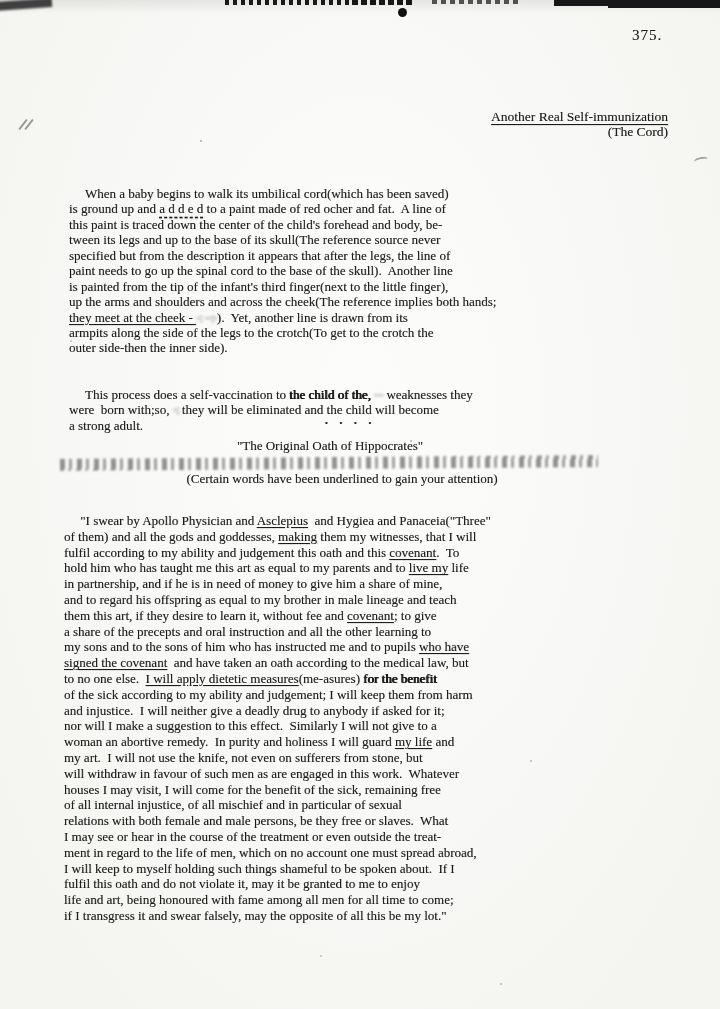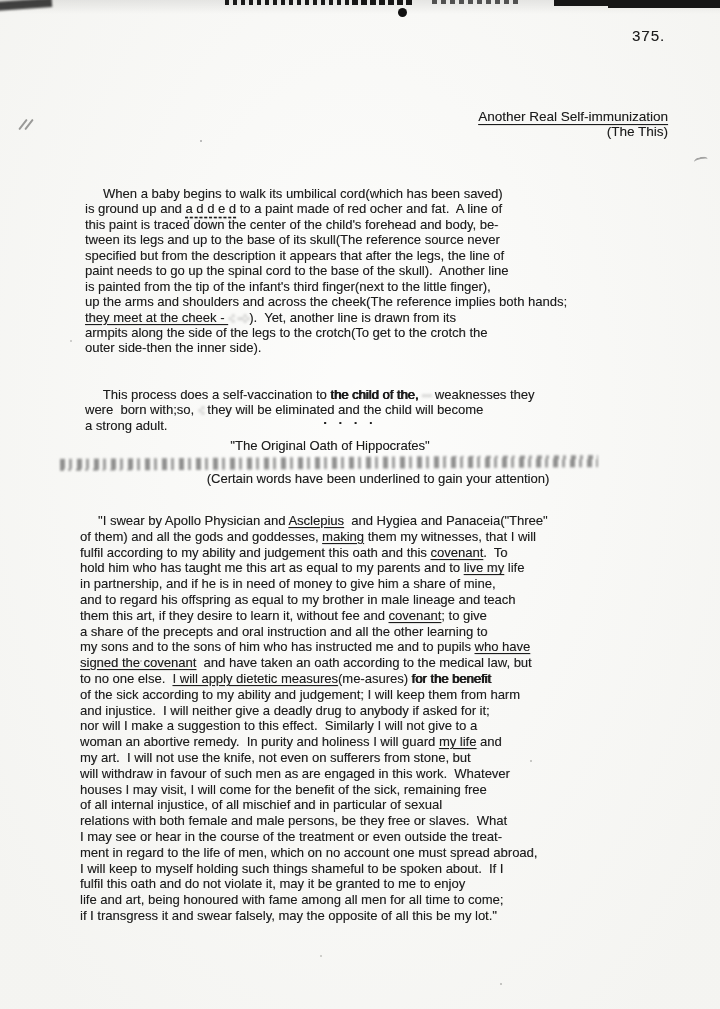--- a/index.html
+++ b/index.html
@@ -3,21 +3,21 @@
 <meta charset="utf-8">
 <style>
   html,body{margin:0;padding:0;background:#e9e9e7;}
   .page{
     position:relative;
     width:720px;height:1009px;
     background:
       radial-gradient(ellipse at 50% 40%, rgba(255,255,255,0.6), rgba(0,0,0,0.02) 90%),
       #f9f9f6;
     overflow:hidden;
-    font-family:Liberation Sans, sans-serif;
+    font-family:Liberation Serif, serif;
     color:#1c1c1c;
     text-shadow:0.3px 0.3px 0 rgba(25,25,25,0.38);
   }
   
   .topwash{position:absolute;top:0;left:0;width:720px;height:14px;
     background:linear-gradient(rgba(0,0,0,0.08),transparent);}
   .band{position:absolute;background:#161616;}
   .band.b1{top:0;left:-6px;width:58px;height:9px;filter:blur(1.2px);transform:rotate(-4deg);opacity:.8;}
   .band.b2{top:0;left:225px;width:125px;height:5px;filter:blur(.6px);
     background:repeating-linear-gradient(90deg,#1a1a1a 0 4px,transparent 4px 8px);}
@@ -36,27 +36,27 @@
   .pencil i:last-child{left:6px;}
   .straymark{position:absolute;top:157px;left:694px;width:14px;height:5px;
     border-top:2px solid #777;border-radius:60%;transform:rotate(-12deg);opacity:.65;}
   .speck{position:absolute;width:2px;height:2px;background:#aaa;border-radius:50%;
     box-shadow:210px 300px 0 #b5b5b2, -60px 520px 0 #bbb, 330px 620px 0 #b8b8b5,
     120px 815px 0 #c0c0bd, 300px 843px 0 #b5b5b2, -130px 200px 0 #c2c2bf;}
   
   .pageno{position:absolute;top:27px;left:632px;font-size:15px;letter-spacing:1px;}
   .h1{position:absolute;top:109px;left:0;width:668px;text-align:right;font-size:13.5px;line-height:15px;}
   .h1 .t{text-decoration:underline;text-underline-offset:3px;}
-  .bodytext{position:absolute;white-space:pre;font-size:13px;line-height:15.45px;margin-left:16px;}
+  .bodytext{position:absolute;white-space:pre;font-size:13px;line-height:15.45px;}
   #body1{top:155px;left:69px;}
   #oath{top:513px;left:64px;line-height:15.8px;}
   .dots{position:absolute;top:412px;left:0;width:700px;text-align:center;
     font-size:13px;font-weight:bold;letter-spacing:4px;}
   .h2{position:absolute;top:438px;left:0;width:660px;text-align:center;font-size:13px;}
-  .note{position:absolute;top:471px;left:0;width:684px;text-align:center;font-size:13px;margin-left:36px;}
+  .note{position:absolute;top:471px;left:0;width:684px;text-align:center;font-size:13px;}
   .smudgeline{position:absolute;top:457px;left:60px;width:538px;height:12px;
     transform:rotate(-0.4deg);filter:blur(1.1px);opacity:.55;
     background:repeating-linear-gradient(93deg,#3c3c3c 0 5px,transparent 5px 9px,#555 9px 12px,transparent 12px 17px);}
   
   .seg-n{}
   .seg-u{text-decoration:underline;text-underline-offset:2px;text-align:center;}
   .seg-du{text-decoration:underline dashed;text-underline-offset:3px;}
   .seg-sm{filter:blur(0.7px);}
   .seg-su{filter:blur(0.7px);text-decoration:underline;text-underline-offset:2px;}
   .seg-b{filter:blur(0.4px);text-shadow:.6px 0 0 #1c1c1c,-.3px 0 0 #1c1c1c;}
@@ -80,21 +80,21 @@
       <i></i>
       <i></i>
     </div>
   <div class="straymark"></div>
   <div class="speck" style="top:140px;left:200px;"></div>
 
   <div class="pageno">375.</div>
 
   <div class="h1">
     <div class="t">Another Real Self-immunization</div>
-    <div>(The This)</div>
+    <div>(The Cord)</div>
   </div>
 
   <div class="bodytext" id="body1">
     <div><div class="tline"><span class="seg-n">     When a baby begins to walk its umbilical cord(which has been saved)</span></div><div class="tline"><span class="seg-n">is ground up and </span><span class="seg-du">a d d e d</span><span class="seg-n"> to a paint made of red ocher and fat.  A line of</span></div><div class="tline"><span class="seg-n">this paint is traced down the center of the child's forehead and body, be-</span></div><div class="tline"><span class="seg-n">tween its legs and up to the base of its skull(The reference source never</span></div><div class="tline"><span class="seg-n">specified but from the </span><span class="seg-sm">description it </span><span class="seg-n">appears that after the legs, the line of</span></div><div class="tline"><span class="seg-n">paint needs to go up the spinal cord to the base of the skull).  Another line</span></div><div class="tline"><span class="seg-n">is painted from the tip of the infant's third finger(next to the little finger),</span></div><div class="tline"><span class="seg-n">up the arms and shoulders and across the cheek(The reference </span><span class="seg-sm">implies both</span><span class="seg-n"> hands;</span></div><div class="tline"><span class="seg-su">they meet at the cheek - </span><span class="seg-bl">·: ··:·</span><span class="seg-n">).  Yet, another line is drawn from its</span></div><div class="tline"><span class="seg-n">armpits along the side of the legs to the crotch(To get to the crotch the</span></div><div class="tline"><span class="seg-n">outer side-then the inner side).</span></div></div>
     <div><div class="tline"><span class="seg-n">     This process does a self-vaccination to </span><span class="seg-b">the child of the,</span><span class="seg-bl"> ···</span><span class="seg-n"> weaknesses </span><span class="seg-sm">they</span></div><div class="tline"><span class="seg-sm">were </span><span class="seg-n"> born with;so, </span><span class="seg-bl">·:</span><span class="seg-n"> they will be eliminated and the child will become</span></div><div class="tline"><span class="seg-n">a strong adult.</span></div></div>
     <div></div>
   </div>
 
   <div class="dots">. . . .</div>
 

